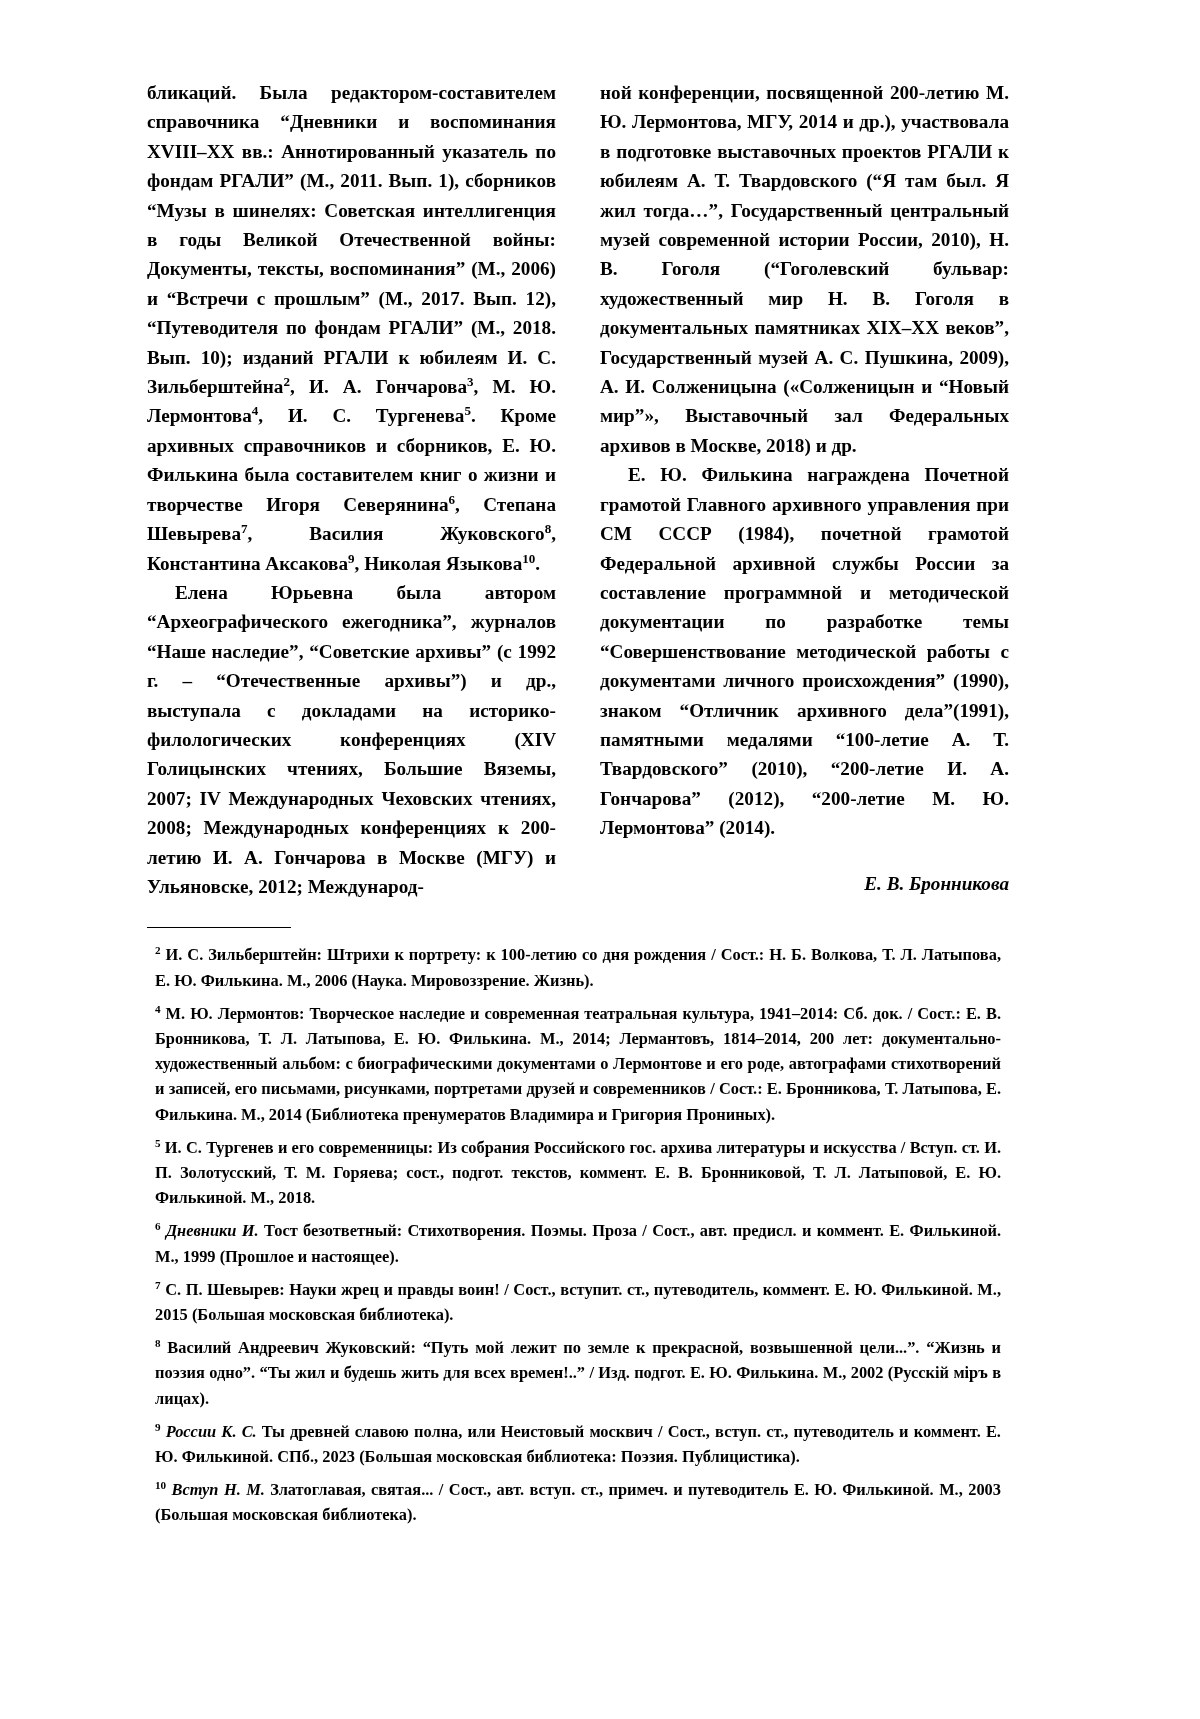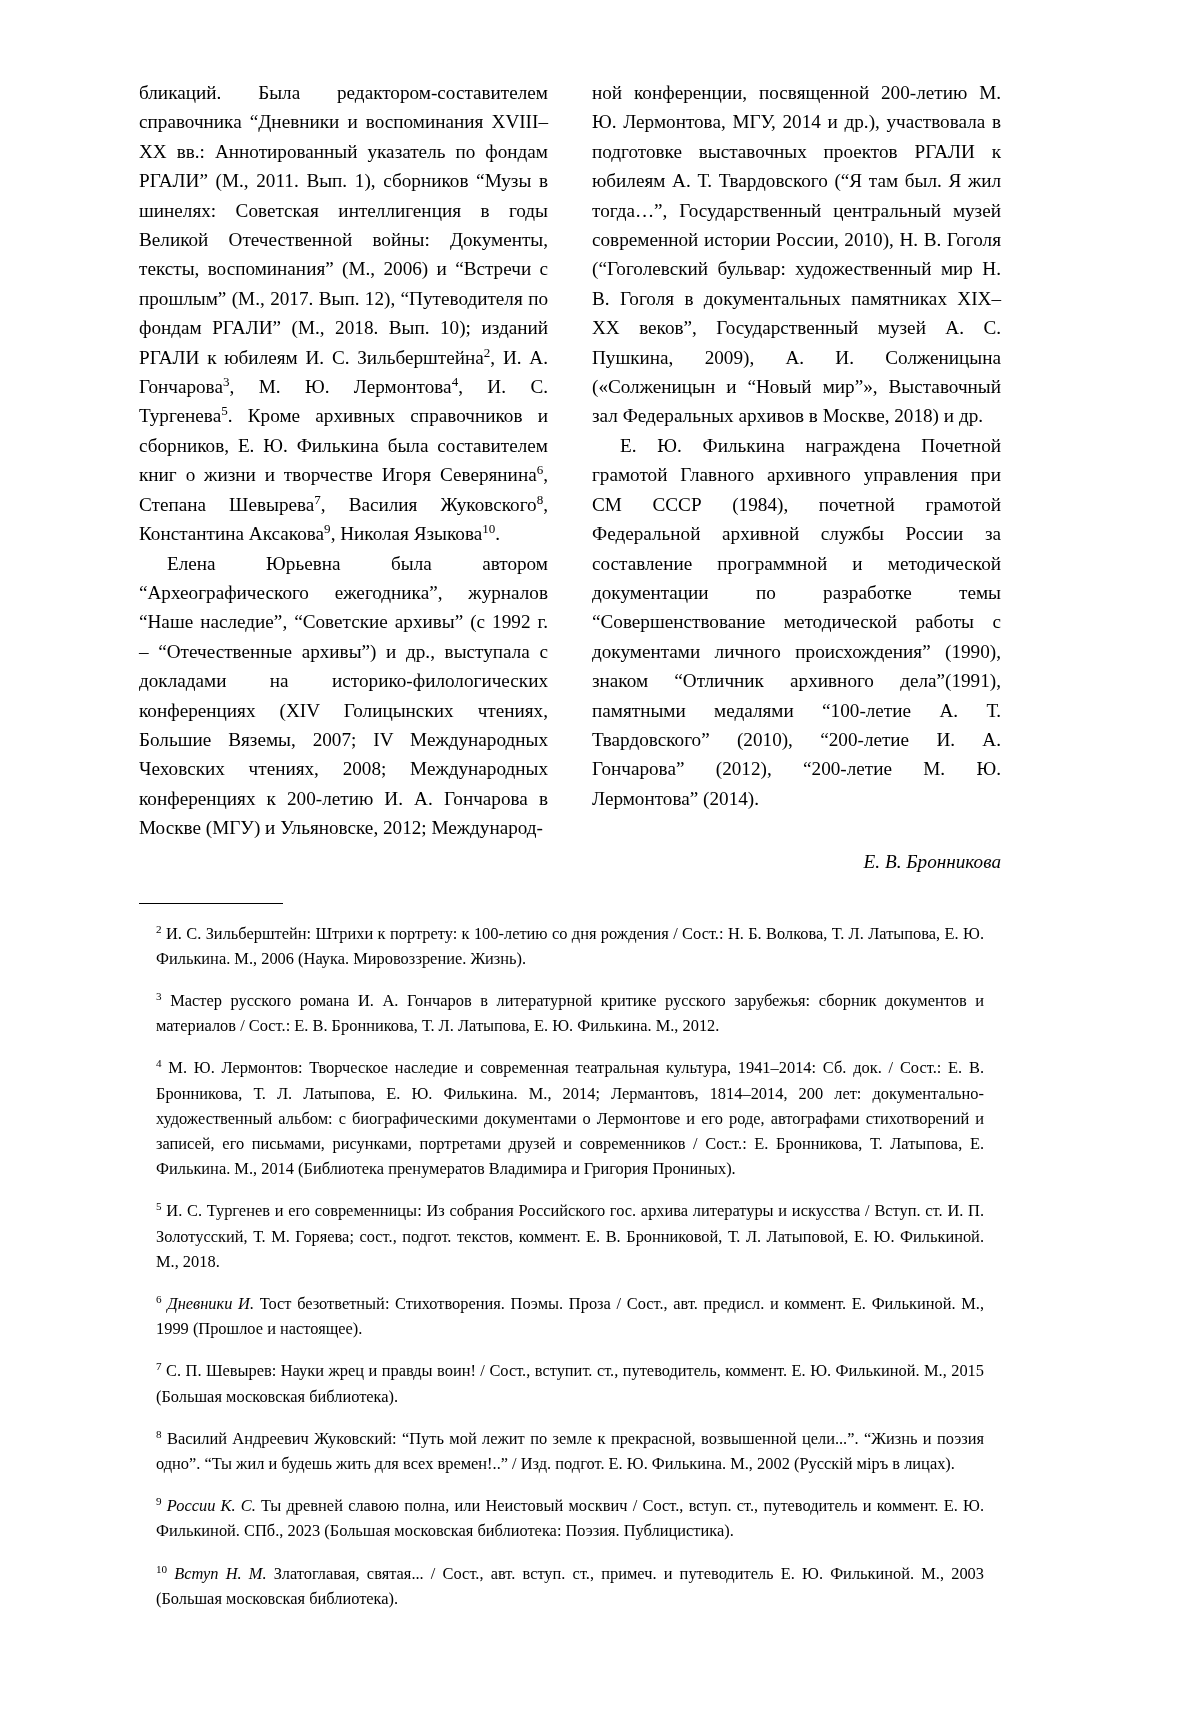--- a/index.html
+++ b/index.html
@@ -10,23 +10,24 @@
   body {
     width: 1200px;
     height: 1719px;
     font-family: "Liberation Serif", "DejaVu Serif", serif;
     color: #000000;
     position: relative;
     overflow: hidden;
   }
   .page {
     position: absolute;
-    left: 139px;
+    left: 147px;
     top: 78px;
     width: 862px;
+    font-weight: bold;
   }
   .columns {
     display: flex;
     gap: 44px;
     align-items: flex-start;
   }
   .col {
     width: 409px;
   }
   p.body-par {
@@ -34,38 +35,38 @@
     font-size: 19.2px;
     line-height: 29.4px;
     text-align: justify;
     text-justify: inter-word;
     hyphens: manual;
   }
   p.body-par + p.body-par {
     text-indent: 28px;
   }
   .signature {
-    margin-top: 34px;
+    margin-top: 26px;
     font-size: 19.2px;
     font-style: italic;
     text-align: right;
     line-height: 29.4px;
   }
   .notes-rule {
     margin-top: 26px;
     width: 144px;
     height: 1px;
     background: #000;
   }
   .notes {
     margin-top: 14px;
     width: 862px;
   }
   p.note {
-    margin: 17px;
+    margin: 8px;
     font-size: 16.4px;
     line-height: 25.2px;
     text-align: justify;
     text-justify: inter-word;
   }
   sup {
     font-size: 0.68em;
     vertical-align: super;
     line-height: 0;
   }
@@ -90,21 +91,20 @@
     </div>
 
   </div>
 
   <div class="notes-rule"></div>
 
   <div class="notes">
 
     <p class="note"><sup>2</sup> <span>И. С. Зильберштейн: Штрихи к портрету: к 100-летию со дня рождения / Сост.: Н. Б. Волкова, Т. Л. Латыпова, Е. Ю. Филькина. М., 2006 (Наука. Мировоззрение. Жизнь).</span></p>
 
-    <p class="note"><sup>3</sup> <span>Мастер русского романа И. А. Гончаров в литературной критике русского зарубежья: сборник документов и материалов / Сост.: Е. В. Бронникова, Т. Л. Латыпова, Е. Ю. Филькина. М., 2012.</span></p>
 
     <p class="note"><sup>4</sup> <span>М. Ю. Лермонтов: Творческое наследие и современная театральная культура, 1941–2014: Сб. док. / Сост.: Е. В. Бронникова, Т. Л. Латыпова, Е. Ю. Филькина. М., 2014; Лермантовъ, 1814–2014, 200 лет: документально-художественный альбом: с биографическими документами о Лермонтове и его роде, автографами стихотворений и записей, его письмами, рисунками, портретами друзей и современников / Сост.: Е. Бронникова, Т. Латыпова, Е. Филькина. М., 2014 (Библиотека пренумератов Владимира и Григория Прониных).</span></p>
 
     <p class="note"><sup>5</sup> <span>И. С. Тургенев и его современницы: Из собрания Российского гос. архива литературы и искусства / Вступ. ст. И. П. Золотусский, Т. М. Горяева; сост., подгот. текстов, коммент. Е. В. Бронниковой, Т. Л. Латыповой, Е. Ю. Филькиной. М., 2018.</span></p>
 
     <p class="note"><sup>6</sup> <span class="it">Дневники И.</span> <span>Тост безответный: Стихотворения. Поэмы. Проза / Сост., авт. предисл. и коммент. Е. Филькиной. М., 1999 (Прошлое и настоящее).</span></p>
 
     <p class="note"><sup>7</sup> <span>С. П. Шевырев: Науки жрец и правды воин! / Сост., вступит. ст., путеводитель, коммент. Е. Ю. Филькиной. М., 2015 (Большая московская библиотека).</span></p>
 
     <p class="note"><sup>8</sup> <span>Василий Андреевич Жуковский: “Путь мой лежит по земле к прекрасной, возвышенной цели...”. “Жизнь и поэзия одно”. “Ты жил и будешь жить для всех времен!..” / Изд. подгот. Е. Ю. Филькина. М., 2002 (Русскiй мiръ в лицах).</span></p>

